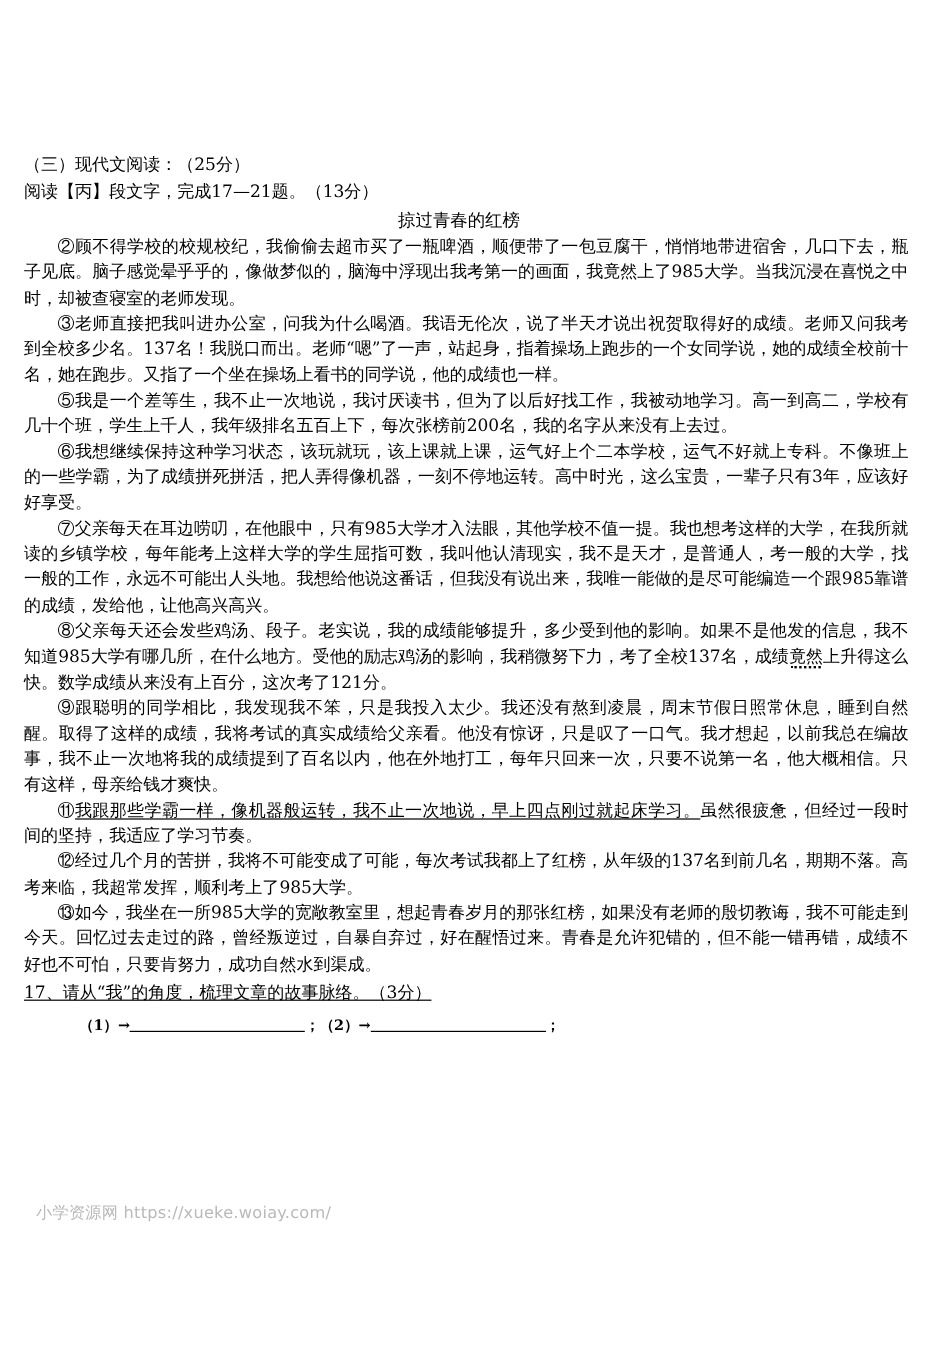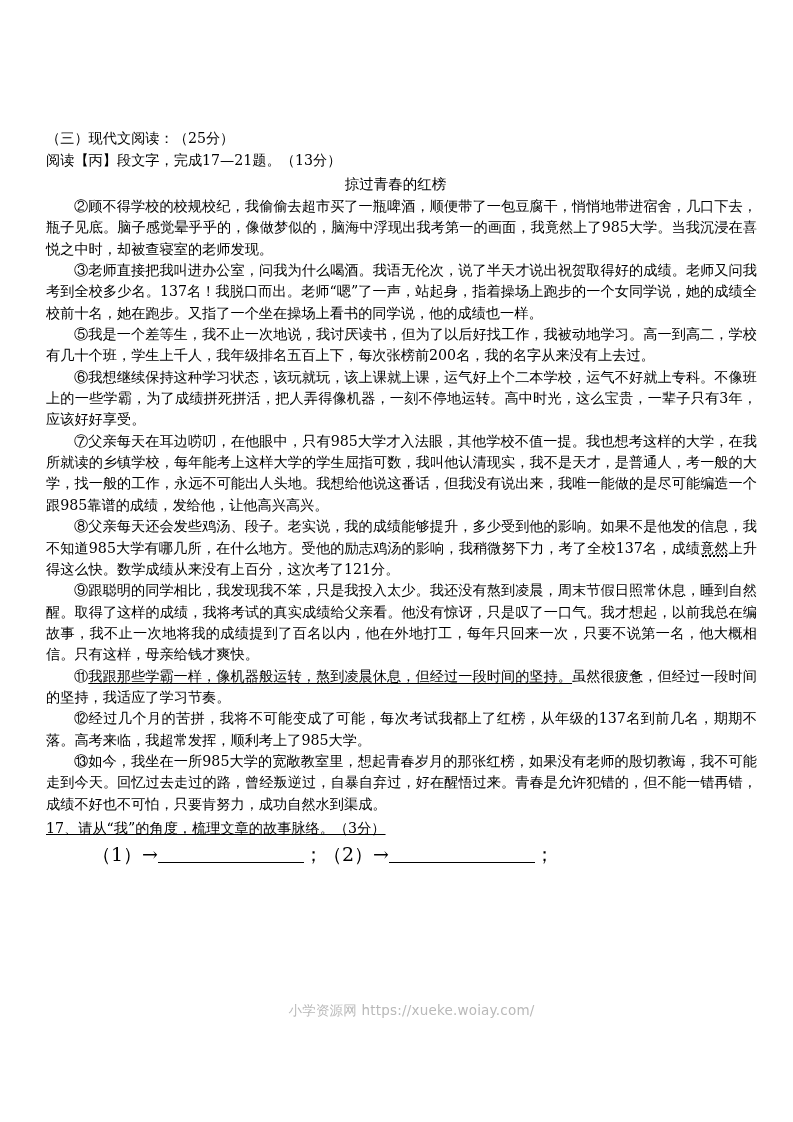--- a/index.html
+++ b/index.html
@@ -16,21 +16,21 @@
     overflow: hidden;
   }
 
   .page {
     position: absolute;
     left: 0;
     top: 0;
     width: 793px;
     height: 1034px;
     box-sizing: border-box;
-    padding: 128px 36px 0 46px;
+    padding: 128px 36px 0 20px;
   }
 
   .hd {
     font-size: 14.2px;
     line-height: 21.5px;
     white-space: nowrap;
   }
 
   .title {
     text-align: center;
@@ -64,25 +64,26 @@
 
   .q-line {
     font-size: 14.2px;
     line-height: 21.4px;
     margin-top: 3px;
     white-space: nowrap;
     text-decoration: underline;
   }
 
   .blank-row {
-    font-size: 19px;
+    font-size: 12px;
     line-height: 21.4px;
     margin-top: 5px;
     padding-left: 46px;
     white-space: nowrap;
+    font-weight: bold;
   }
   .fill {
     display: inline-block;
     border-bottom: 1px solid #000;
     vertical-align: -2px;
   }
   .fill.a { width: 146px; }
   .fill.b { width: 146px; }
 
   .arrow { letter-spacing: 0; }
@@ -105,21 +106,20 @@
     text-decoration: underline;
     text-underline-offset: 2px;
     text-decoration-thickness: 1px;
   }
 
   .watermark {
     position: absolute;
     left: 0;
     right: 0;
     bottom: 14px;
-    text-align: center;
     font-family: "DejaVu Sans", "Liberation Sans", sans-serif;
     font-size: 13.5px;
     color: #b9b9b9;
     letter-spacing: 0.2px;
     white-space: nowrap;
     padding-left: 30px;
   }
 </style>
 </head>
 <body>
@@ -141,21 +141,21 @@
 
   <p class="para">⑥我想继续保持这种学习状态，该玩就玩，该上课就上课，运气好上个二本学校，运气不好就上专科。不像班上的一些学霸，为了成绩拼死拼活，把人弄得像机器，一刻不停地运转。高中时光，这么宝贵，一辈子只有3年，应该好好享受。</p>
 
   <p class="para">⑦父亲每天在耳边唠叨，在他眼中，只有985大学才入法眼，其他学校不值一提。我也想考这样的大学，在我所就读的乡镇学校，每年能考上这样大学的学生屈指可数，我叫他认清现实，我不是天才，是普通人，考一般的大学，找一般的工作，永远不可能出人头地。我想给他说这番话，但我没有说出来，我唯一能做的是尽可能编造一个跟985靠谱的成绩，发给他，让他高兴高兴。</p>
 
   <p class="para">⑧父亲每天还会发些鸡汤、段子。老实说，我的成绩能够提升，多少受到他的影响。如果不是他发的信息，我不知道985大学有哪几所，在什么地方。受他的励志鸡汤的影响，我稍微努下力，考了全校137名，成绩<span class="dots">竟然</span>上升得这么快。数学成绩从来没有上百分，这次考了121分。</p>
 
   <p class="para">⑨跟聪明的同学相比，我发现我不笨，只是我投入太少。我还没有熬到凌晨，周末节假日照常休息，睡到自然醒。取得了这样的成绩，我将考试的真实成绩给父亲看。他没有惊讶，只是叹了一口气。我才想起，以前我总在编故事，我不止一次地将我的成绩提到了百名以内，他在外地打工，每年只回来一次，只要不说第一名，他大概相信。只有这样，母亲给钱才爽快。</p>
 
 
-  <p class="para">⑪<span class="uline">我跟那些学霸一样，像机器般运转，熬到凌晨休息，但经过一段时间的坚持。</span>虽然很疲惫，但经过一段时间的坚持，我适应了学习节奏。</p>
+  <p class="para">⑪<span class="uline">我跟那些学霸一样，像机器般运转，我不止一次地说，早上四点刚过就起床学习。</span>虽然很疲惫，但经过一段时间的坚持，我适应了学习节奏。</p>
 
   <p class="para">⑫经过几个月的苦拼，我将不可能变成了可能，每次考试我都上了红榜，从年级的137名到前几名，期期不落。高考来临，我超常发挥，顺利考上了985大学。</p>
 
   <p class="para">⑬如今，我坐在一所985大学的宽敞教室里，想起青春岁月的那张红榜，如果没有老师的殷切教诲，我不可能走到今天。回忆过去走过的路，曾经叛逆过，自暴自弃过，好在醒悟过来。青春是允许犯错的，但不能一错再错，成绩不好也不可怕，只要肯努力，成功自然水到渠成。</p>
 
 
   <div class="q-line">17、请从“我”的角度，梳理文章的故事脉络。（3分）</div>
 
   <div class="blank-row">
     <span>（1）</span><span class="arrow">→</span><span class="fill a"></span><span>；</span><span>（2）</span><span class="arrow">→</span><span class="fill b"></span><span>；</span>

